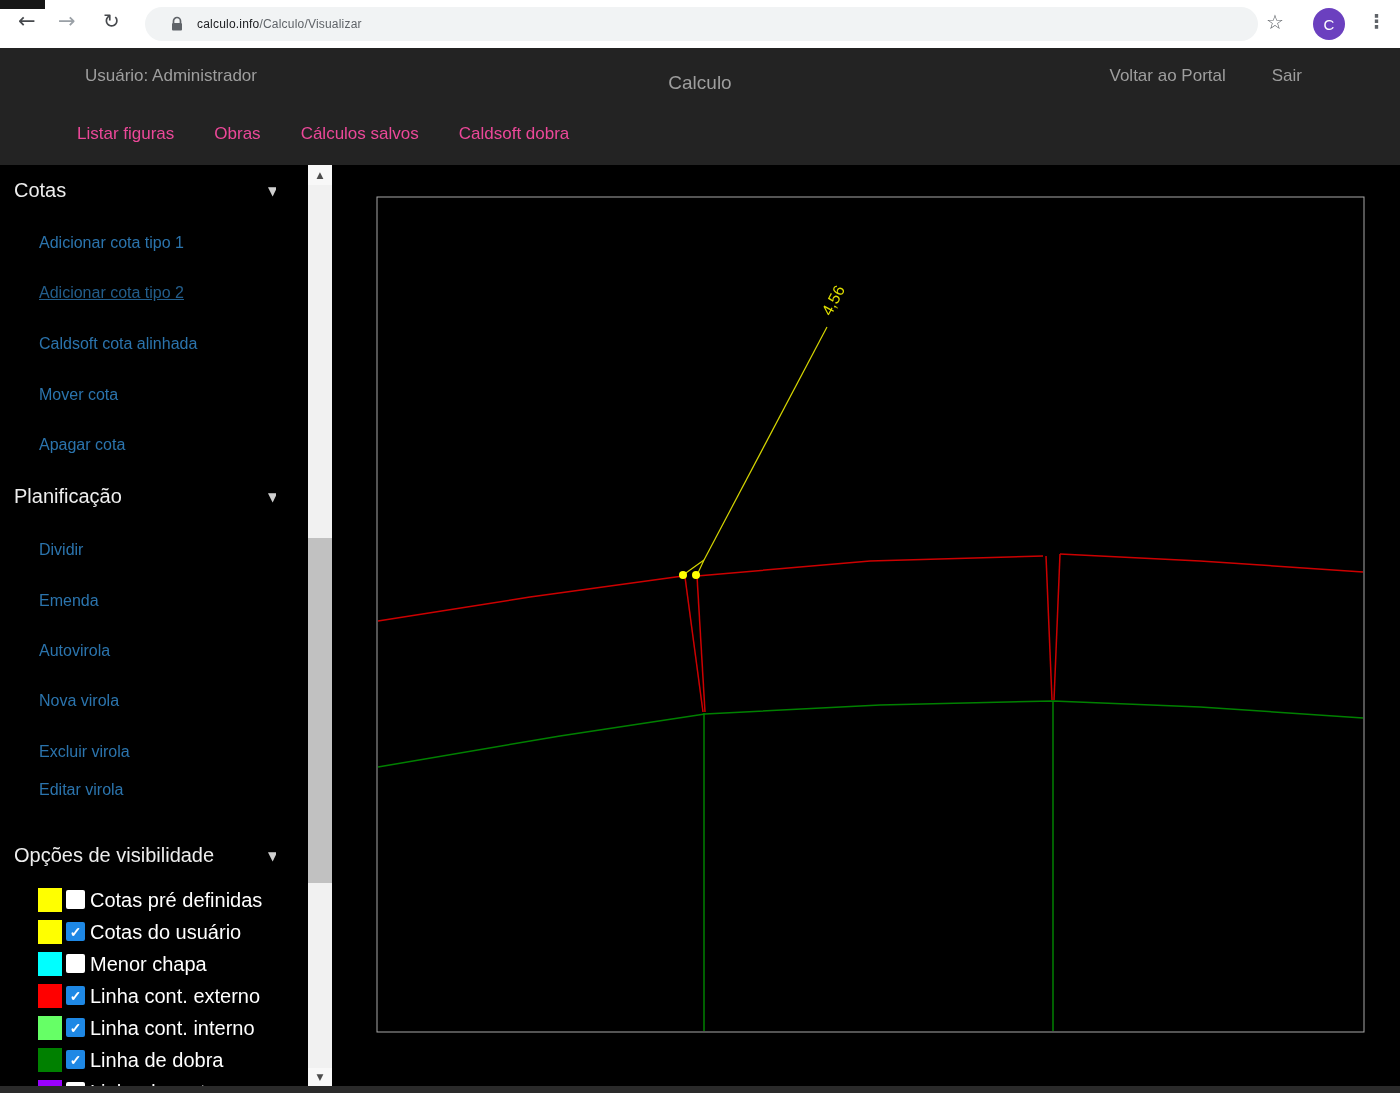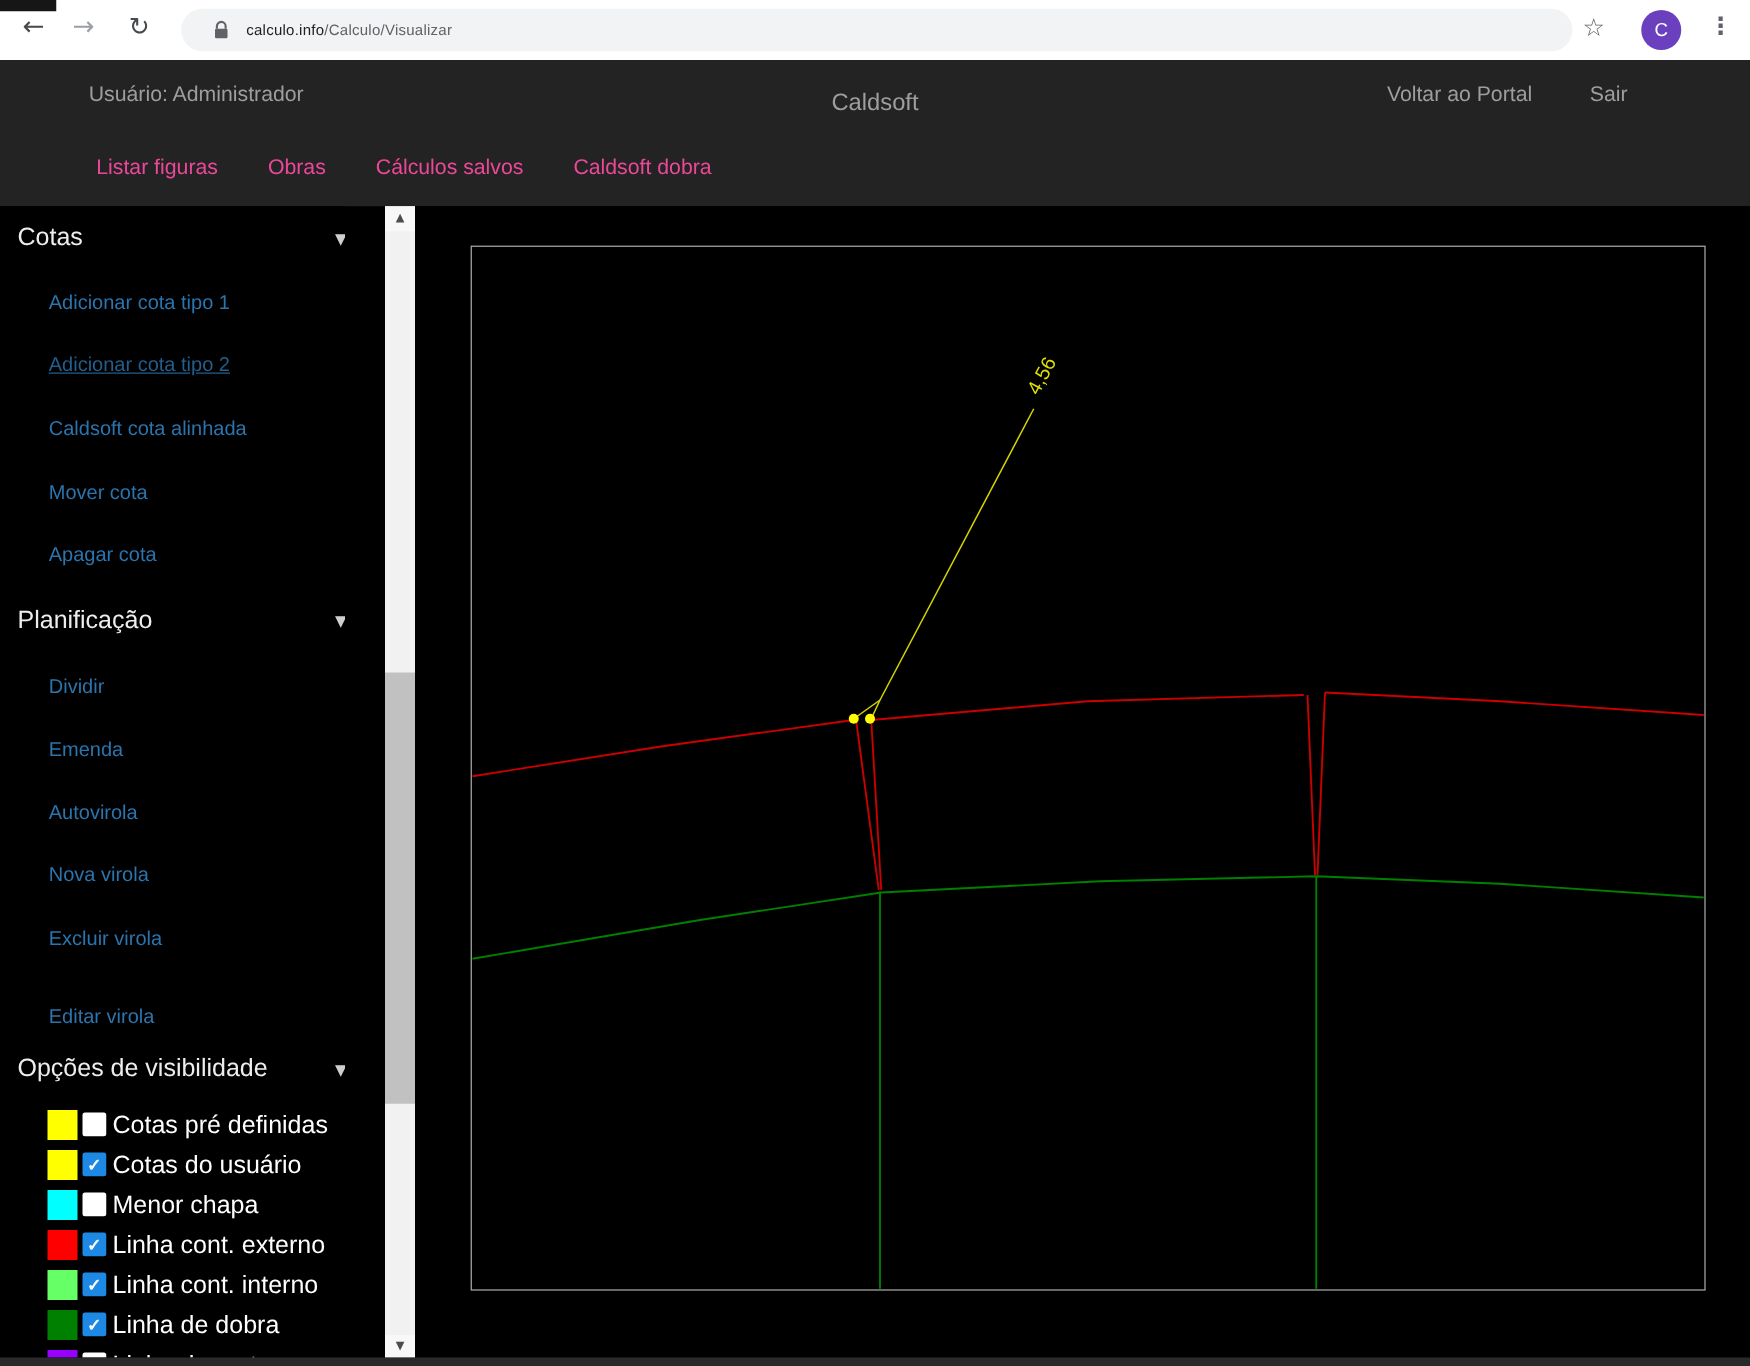--- a/index.html
+++ b/index.html
@@ -17,21 +17,21 @@
   #urlbar { position:absolute; left:145px; top:7px; width:1113px; height:34px; background:#f1f3f4; border-radius:17px; display:flex; align-items:center; }
   #lock { margin-left:25px; }
   #url-text { margin-left:13px; font-size:12px; color:#202124; letter-spacing:.2px; }
   #url-text .path { color:#5f6368; }
   #star-ico { position:absolute; right:116px; top:10px; font-family:"DejaVu Sans", sans-serif; font-size:20px; color:#5f6368; cursor:pointer; }
   #avatar { position:absolute; right:55px; top:8px; width:32px; height:32px; border-radius:50%; background:#6b40bf; color:#fff; font-size:15px; display:flex; align-items:center; justify-content:center; cursor:pointer; }
   #menu-dots { position:absolute; right:14px; top:10px; font-family:"DejaVu Sans", sans-serif; font-size:19px; font-weight:bold; color:#5f6368; cursor:pointer; letter-spacing:0; }
 
   
   #appheader { position:absolute; left:0; top:48px; width:1400px; height:117px; background:#232323; }
-  #user-label { position:absolute; left:71px; top:18px; font-size:17px; color:#9e9e9e; }
+  #user-label { position:absolute; left:85px; top:18px; font-size:17px; color:#9e9e9e; }
   #app-title  { position:absolute; left:0; top:24px; width:100%; text-align:center; font-size:19px; color:#9e9e9e; }
   #right-links{ position:absolute; right:98px; top:18px; display:flex; gap:46px; }
   #right-links span { font-size:17px; color:#9e9e9e; cursor:pointer; }
   #main-menu { position:absolute; left:77px; top:76px; display:flex; gap:40px; }
   #main-menu span { font-size:17px; color:#ec4899; cursor:pointer; }
 
   
   #sidebar { position:absolute; left:0; top:165px; width:276px; height:921px; background:#000; overflow:hidden; }
   .side-header { position:absolute; left:14px; font-size:20px; color:#ededed; }
   .side-caret { position:absolute; left:268px; font-family:"DejaVu Sans", sans-serif; font-size:12px; color:#cfcfcf; cursor:pointer; }
@@ -71,21 +71,21 @@
       </svg>
       <span id="url-text"><span>calculo.info</span><span class="path">/Calculo/Visualizar</span></span>
     </div>
     <span id="star-ico">☆</span>
     <div id="avatar">C</div>
     <span id="menu-dots">⋮</span>
   </div>
 
   <div id="appheader">
     <span id="user-label">Usuário: Administrador</span>
-    <div id="app-title">Caldsoft</div>
+    <div id="app-title">Calculo</div>
     <div id="right-links">
       <span>Voltar ao Portal</span>
       <span>Sair</span>
     </div>
     <div id="main-menu">
       <span>Listar figuras</span>
       <span>Obras</span>
       <span>Cálculos salvos</span>
       <span>Caldsoft dobra</span>
     </div>
@@ -100,21 +100,21 @@
     <a class="side-link" style="top:221px">Mover cota</a>
     <a class="side-link" style="top:271px">Apagar cota</a>
 
     <span class="side-header" style="top:320px">Planificação</span>
     <span class="side-caret" style="top:325px">▼</span>
     <a class="side-link" style="top:376px">Dividir</a>
     <a class="side-link" style="top:427px">Emenda</a>
     <a class="side-link" style="top:477px">Autovirola</a>
     <a class="side-link" style="top:527px">Nova virola</a>
     <a class="side-link" style="top:578px">Excluir virola</a>
-    <a class="side-link" style="top:640px">Editar virola</a>
+    <a class="side-link" style="top:616px">Editar virola</a>
 
     <span class="side-header" style="top:679px">Opções de visibilidade</span>
     <span class="side-caret" style="top:684px">▼</span>
 
     <div class="opt-row" style="top:723px">
       <span class="swatch" style="background: rgb(255, 255, 0);"></span>
       <span class="cbx"></span>
       <span class="opt-label">Cotas pré definidas</span>
     </div>
     <div class="opt-row" style="top:755px">

